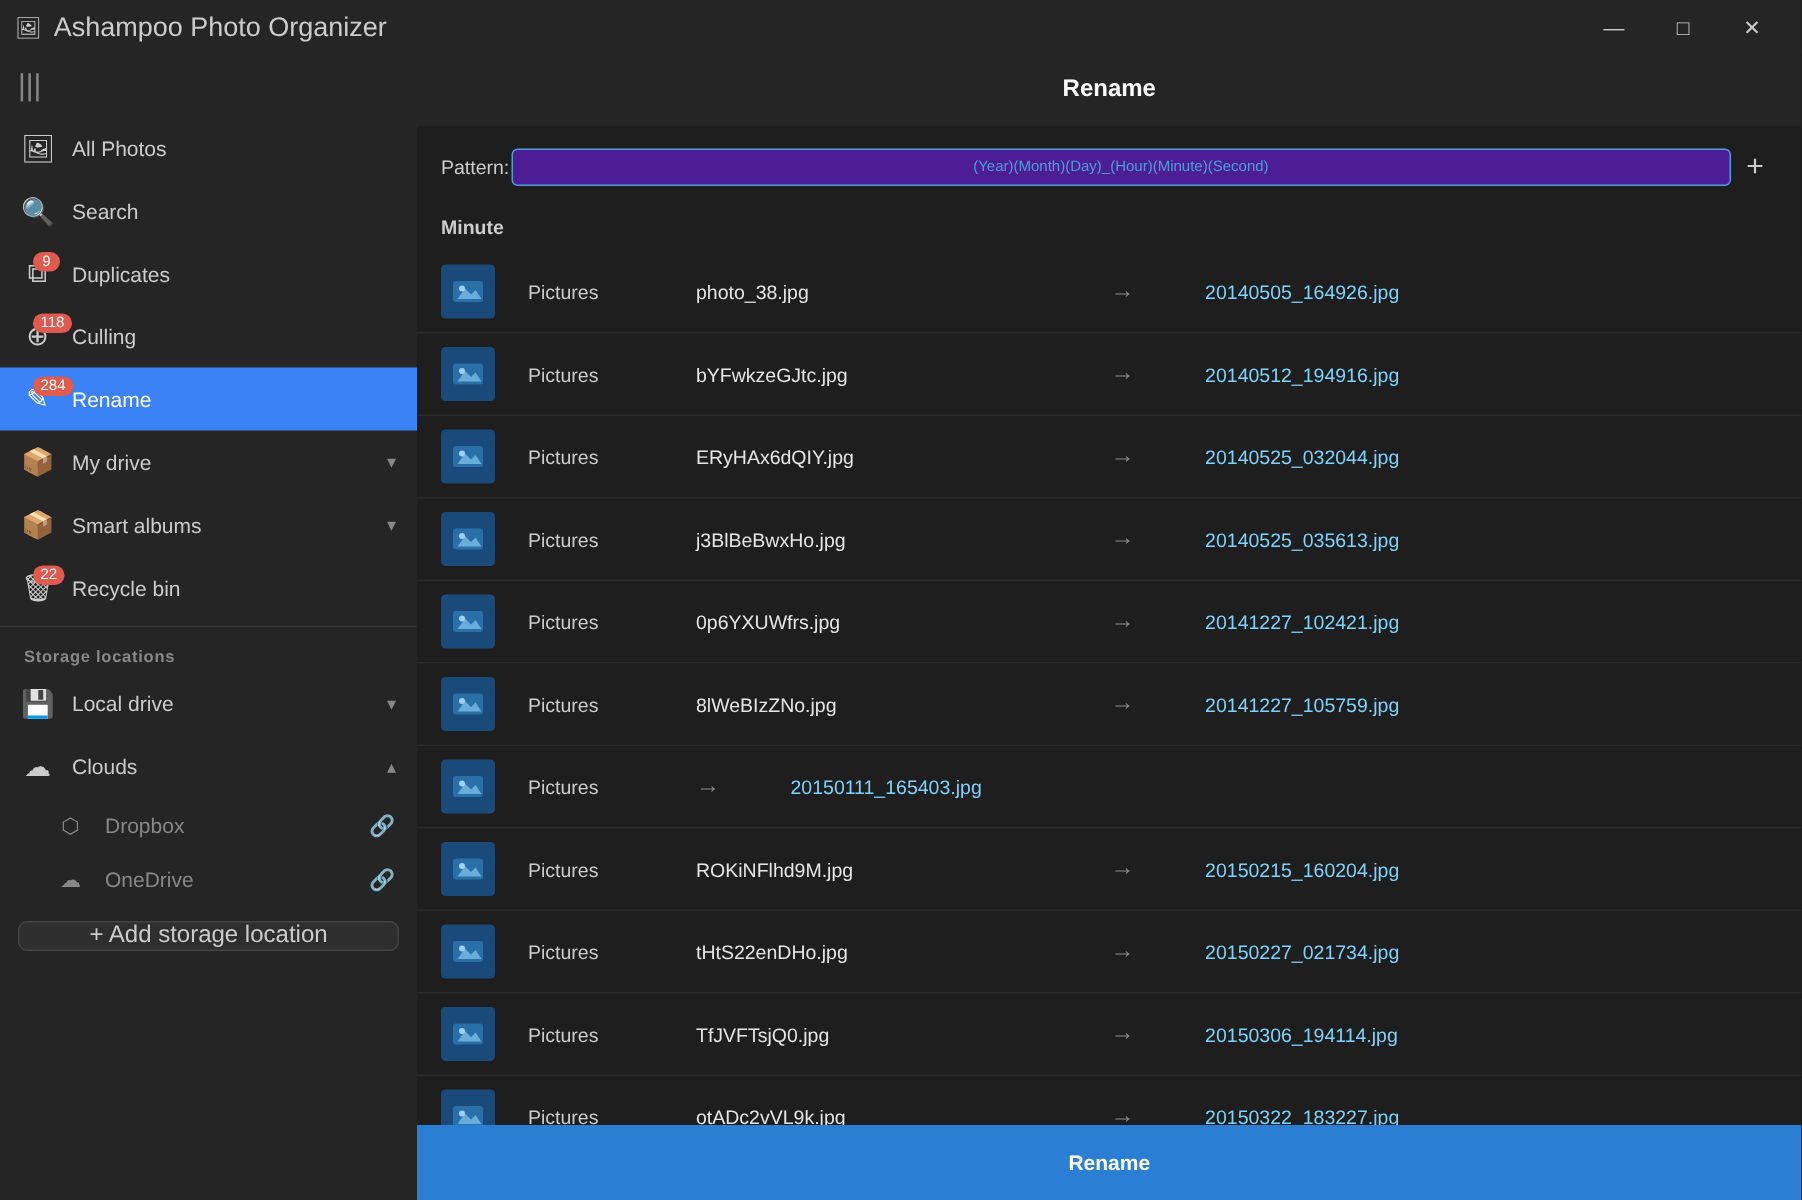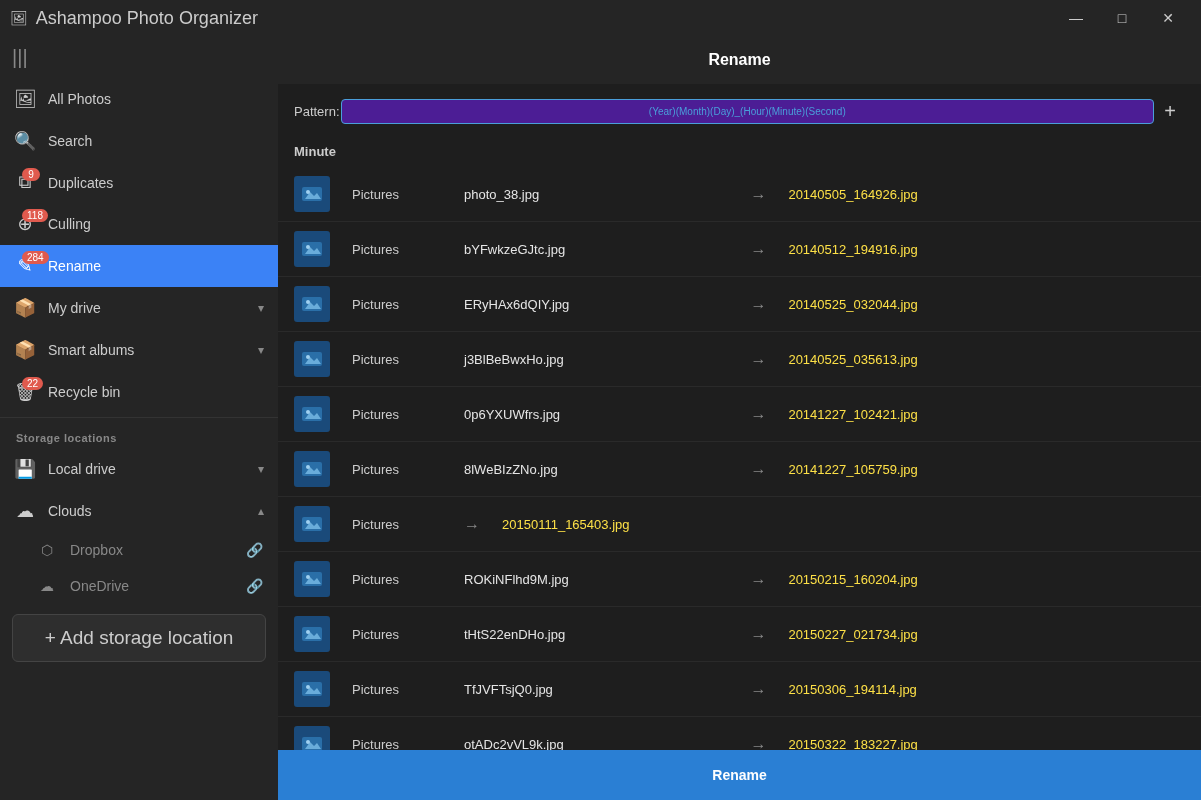--- a/index.html
+++ b/index.html
@@ -96,26 +96,25 @@
       left: 22px;
       top: 6px;
     }
     .sidebar-item .chevron { font-size: 12px; color: #888; }
     .sidebar-item .link-icon { font-size: 14px; color: #4a9eda; }
 
     .sidebar-divider { height: 1px; background: #333; margin: 4px 0; }
 
     .add-storage-btn {
       margin: 10px 12px;
-      padding: 12px;
       background: #2e2e2e;
       border: 1px solid #444;
       border-radius: 6px;
       color: #ccc;
-      font-size: 19px;
+      font-size: 16px;
       cursor: pointer;
       text-align: center;
       display: flex;
       align-items: flex-start;
       justify-content: center;
       gap: 6px;
     }
 
     
     .main-content {
@@ -188,21 +187,21 @@
       background: #1a4a7a;
       border-radius: 3px;
       display: flex; align-items: center; justify-content: center;
       font-size: 16px;
       color: #6aaddb;
       flex-shrink: 0;
     }
     .file-folder { font-size: 13px; color: #ccc; width: 90px; flex-shrink: 0; }
     .file-original { font-size: 13px; color: #e5e5e5; flex: 1; }
     .file-arrow { font-size: 16px; color: #888; flex-shrink: 0; }
-    .file-renamed { font-size: 13px; color: #fde047; flex: 1.5; }
+    .file-renamed { font-size: 13px; color: #7dd3fc; flex: 1.5; margin-left: 25px; }
 
     .rename-btn-bar {
       height: 50px;
       background: #2a7fd4;
       display: flex;
       align-items: center;
       justify-content: center;
       flex-shrink: 0;
       cursor: pointer;
     }

